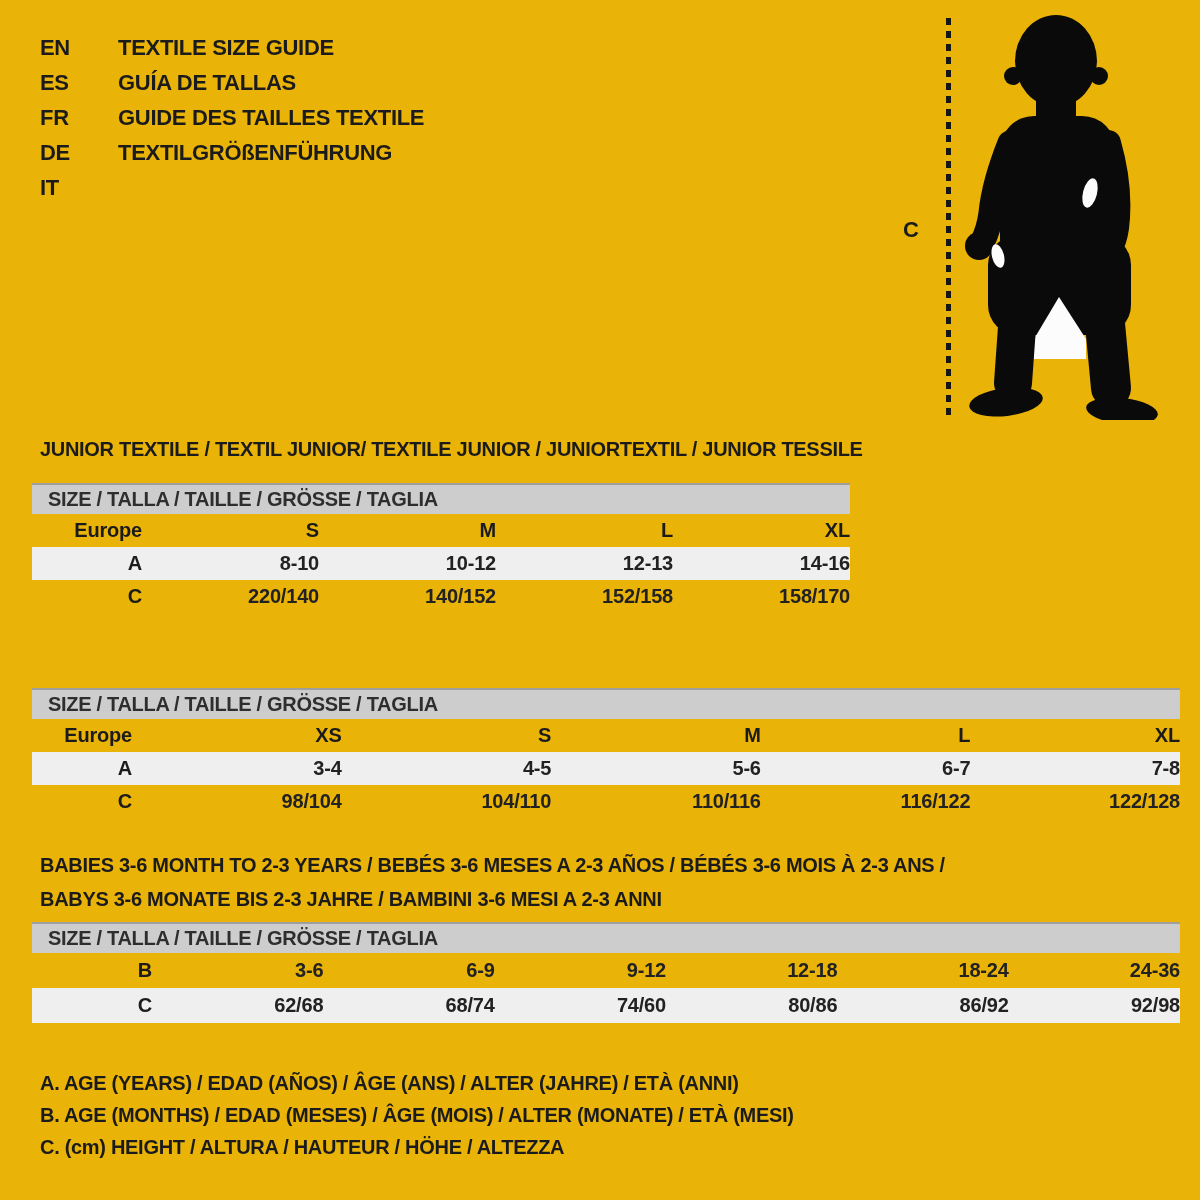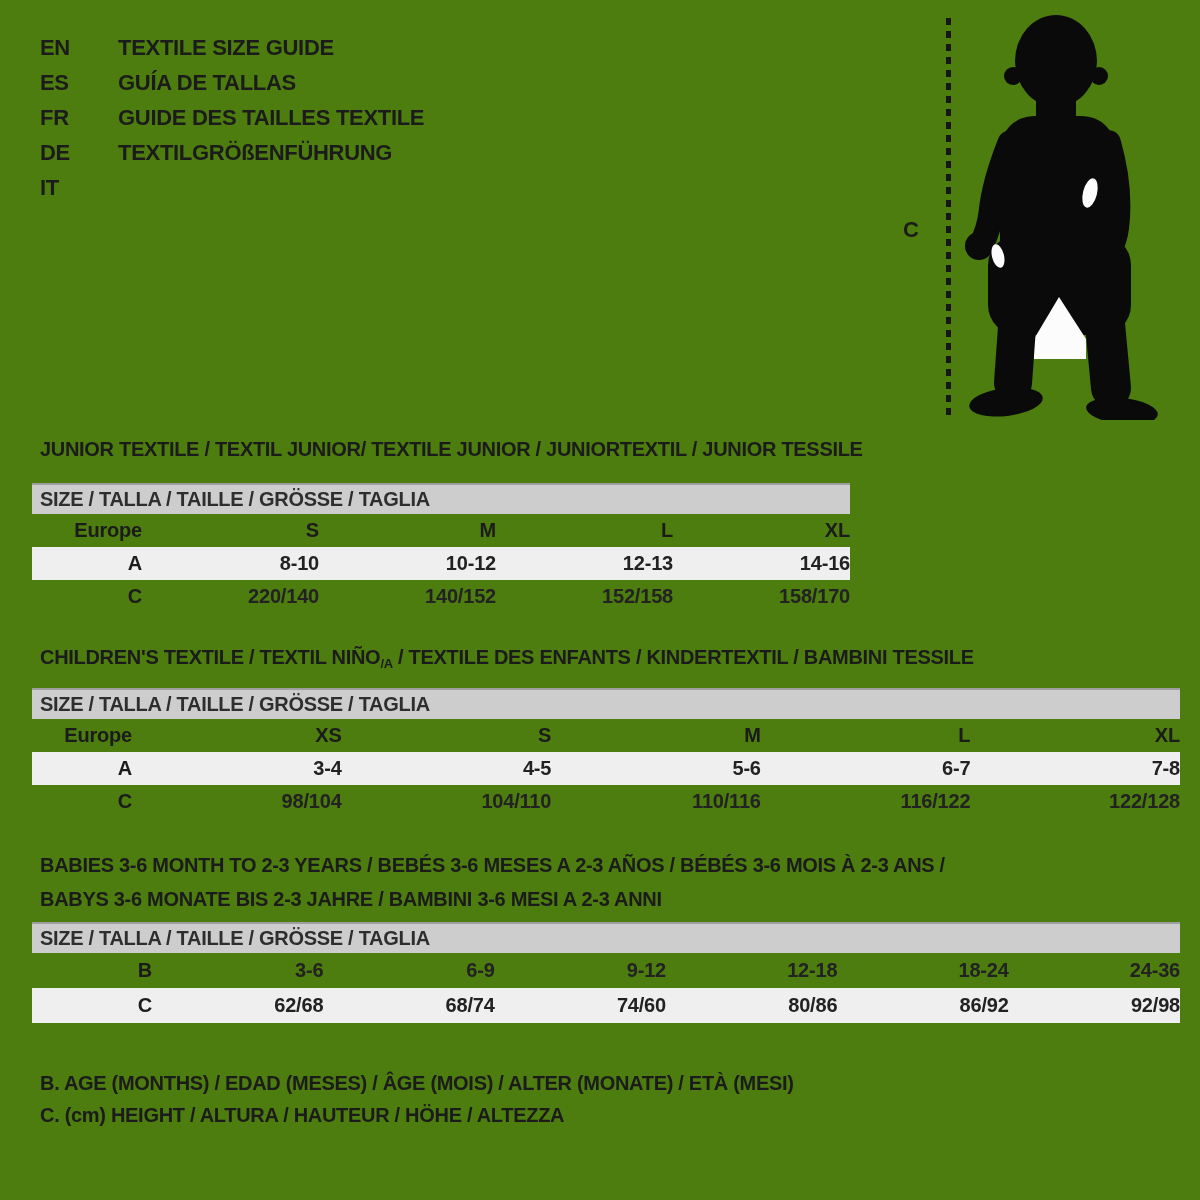--- a/index.html
+++ b/index.html
@@ -1,17 +1,17 @@
 <!DOCTYPE html>
 <html><head>
 <meta charset="utf-8">
 <style>
   html,body{margin:0;padding:0;background:#fff;}
   #canvas{
-    position:relative;width:1200px;height:1200px;background:#4d7c0f;
+    position:relative;width:1200px;height:1200px;background:#eab308;
     font-family:"Liberation Sans",sans-serif;color:#1b1b1b;overflow:hidden;
     -webkit-font-smoothing:antialiased;
   }
   
   .lang-block{position:absolute;left:40px;top:30px;}
   .lang-row{display:flex;height:35px;align-items:center;}
   .lang-code{width:78px;font-weight:700;font-size:22px;letter-spacing:-0.3px;}
   .lang-title{font-weight:700;font-size:22px;letter-spacing:-0.3px;white-space:nowrap;}
   
   .dash-line{
@@ -23,21 +23,21 @@
   
   .section-title{
     position:absolute;font-size:20px;font-weight:700;letter-spacing:-0.3px;
     white-space:nowrap;line-height:24px;
   }
   .sub-small{font-size:13px;vertical-align:-4px;font-weight:700;}
   
   .size-bar{
     position:absolute;height:31px;background:#cdcdcd;border-top:2px solid #9f9f9f;
     box-sizing:border-box;font-weight:700;font-size:20px;letter-spacing:-0.3px;
-    padding-left:8px;line-height:28px;color:#2e2e2e;white-space:nowrap;
+    padding-left:16px;line-height:28px;color:#2e2e2e;white-space:nowrap;
   }
   
   table.size-table{position:absolute;border-collapse:collapse;table-layout:fixed;}
   table.size-table td{height:33px;font-size:20px;text-align:right;padding:0;vertical-align:middle;}
   table.babies td{height:35px;}
   td.lbl{text-align:left;padding-left:8px;font-weight:700;letter-spacing:-0.2px;}
   td.szc{font-weight:700;letter-spacing:-0.2px;}
   td.val{font-weight:600;letter-spacing:-0.2px;color:#222;margin-top:7px;}
   tr.alt{background:#efefef;}
   
@@ -122,23 +122,20 @@
       <tr>
         <td class="lbl">C</td>
         <td class="val">220/140</td>
         <td class="val">140/152</td>
         <td class="val">152/158</td>
         <td class="val">158/170</td>
       </tr>
     </tbody>
   </table>
 
-  <div class="section-title" style="left:40px;top:645px">
-    <span>CHILDREN'S TEXTILE / TEXTIL NIÑO</span><span class="sub-small">/A</span><span> / TEXTILE DES ENFANTS / KINDERTEXTIL / BAMBINI TESSILE</span>
-  </div>
   <div class="size-bar" style="left:32px;top:688px;width:1148px">SIZE / TALLA / TAILLE / GRÖSSE / TAGLIA</div>
   <table class="size-table" style="left:32px;top:719px;width:1148px">
     <colgroup>
         <col style="width:100px">
         <col>
         <col>
         <col>
         <col>
         <col>
       </colgroup>
@@ -199,17 +196,18 @@
         <td class="val">68/74</td>
         <td class="val">74/60</td>
         <td class="val">80/86</td>
         <td class="val">86/92</td>
         <td class="val">92/98</td>
       </tr>
     </tbody>
   </table>
 
   <div class="legend-block">
+    <div class="legend-line">A. AGE (YEARS) / EDAD (AÑOS) / ÂGE (ANS) / ALTER (JAHRE) / ETÀ (ANNI)</div>
     <div class="legend-line">B. AGE (MONTHS) / EDAD (MESES) / ÂGE (MOIS) / ALTER (MONATE) / ETÀ (MESI)</div>
     <div class="legend-line">C. (cm) HEIGHT / ALTURA / HAUTEUR / HÖHE / ALTEZZA</div>
   </div>
 
 </div>
 
 </body></html>

